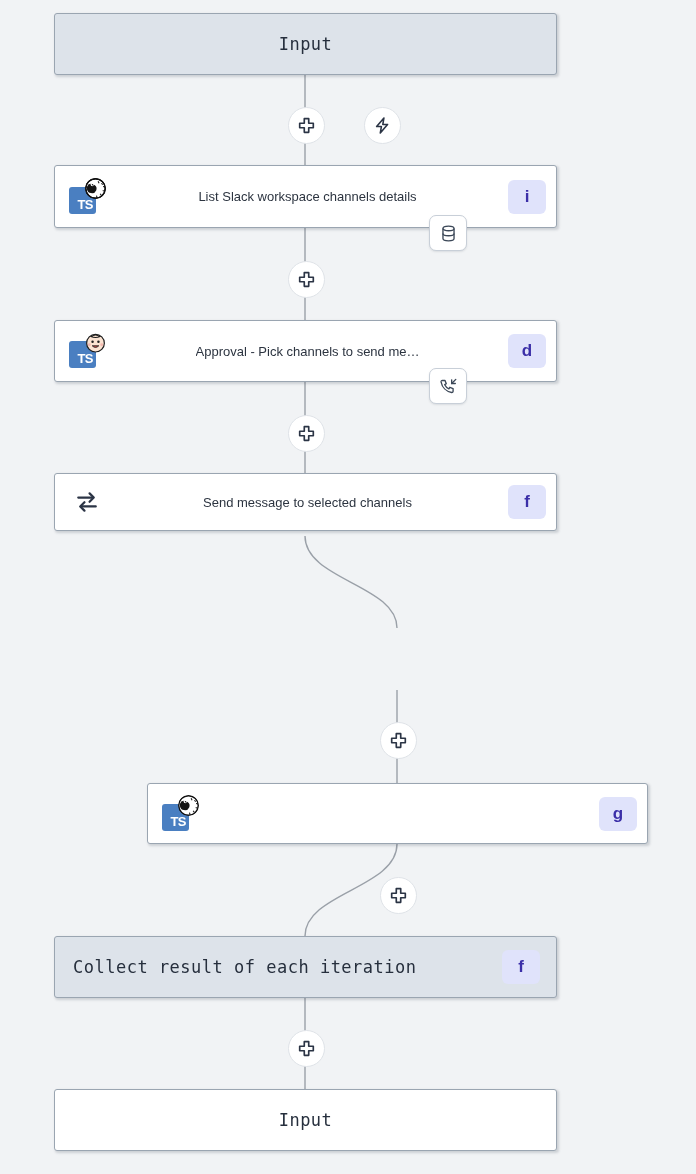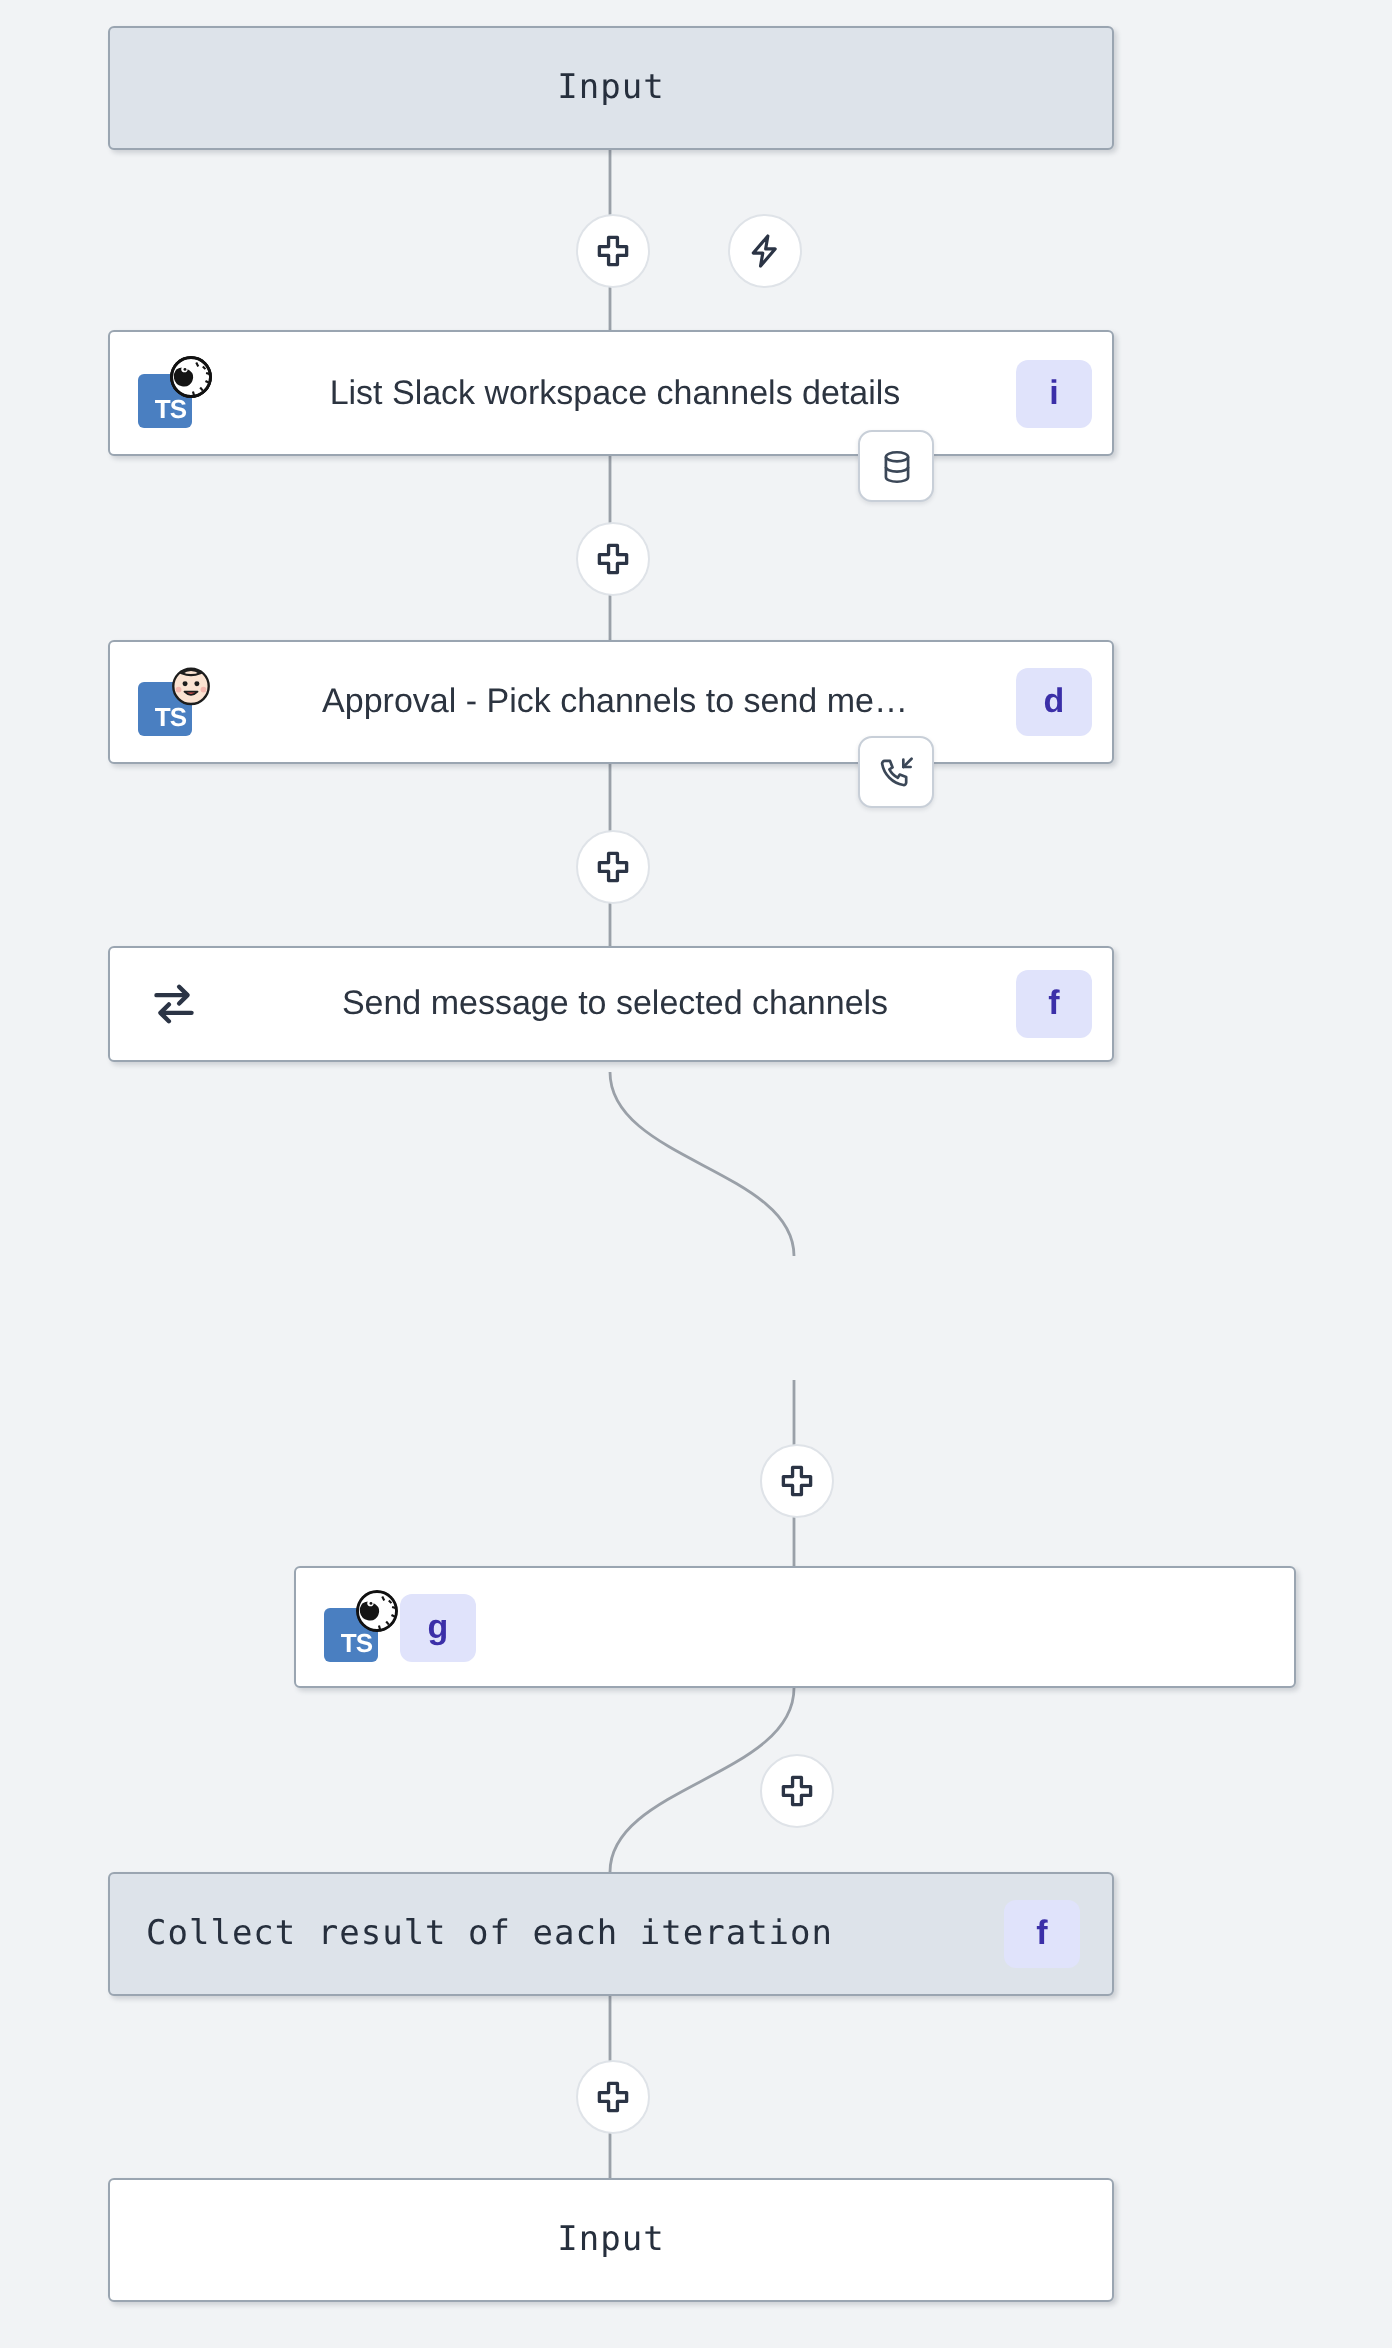--- a/index.html
+++ b/index.html
@@ -47,30 +47,31 @@
   }
   .mono-label {
     font-family: "DejaVu Sans Mono", "Liberation Mono", monospace;
     font-size: 17px;
     color: #262f3d;
     letter-spacing: 0.5px;
     white-space: nowrap;
   }
   .sans-label {
     font-family: "Liberation Sans", sans-serif;
-    font-size: 17px;
+    font-size: 13px;
     color: #2c3440;
     white-space: nowrap;
     overflow: hidden;
     text-overflow: ellipsis;
   }
 
   
   .node.module {
     padding: 0 10px 0 12px;
+    justify-content: space-between;
   }
   .node.module .icon-slot {
     flex: 0 0 auto;
     width: 40px;
     height: 40px;
     position: relative;
     display: flex;
     align-items: center;
     justify-content: center;
   }

